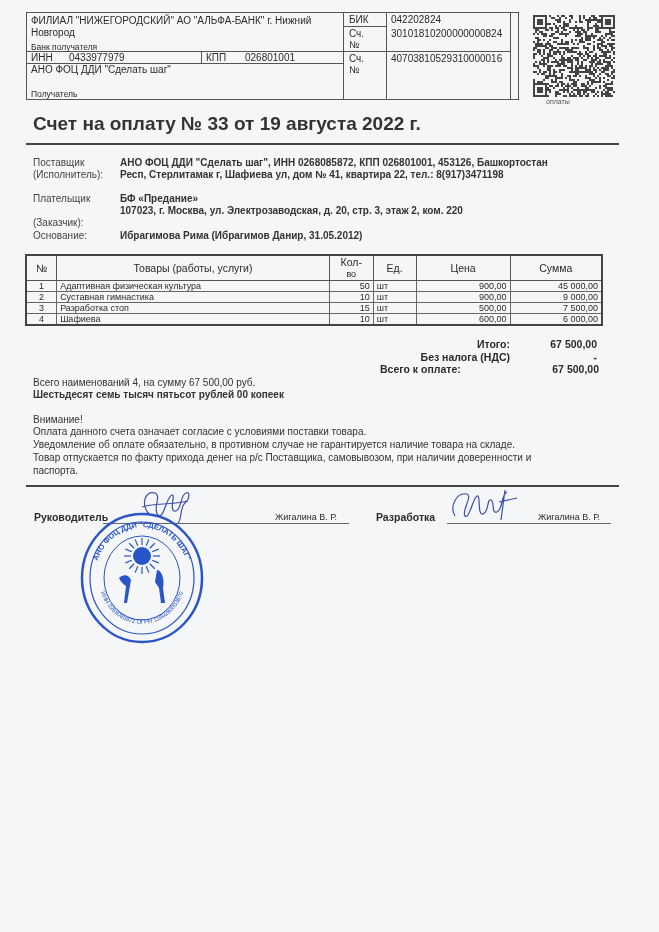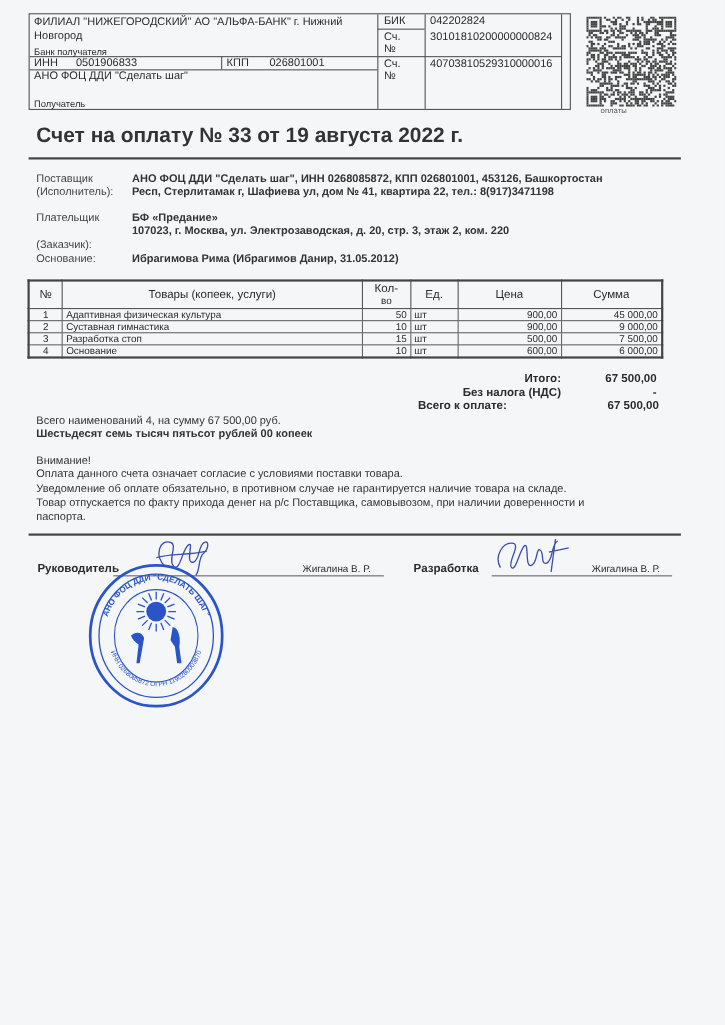--- a/index.html
+++ b/index.html
@@ -40,21 +40,21 @@
   <div class="hline" style="left:0;top:50px;width:316px;"></div>
   <div class="vline" style="left:174px;top:38px;height:12px;"></div>
   <div class="hline" style="left:316px;top:13px;width:43px;"></div>
   <div class="hline" style="left:316px;top:38px;width:167px;"></div>
   <div class="vline" style="left:483px;top:0;height:86px;"></div>
 
   <div class="cell" style="left:4px;top:2px;">ФИЛИАЛ "НИЖЕГОРОДСКИЙ" АО "АЛЬФА-БАНК" г. Нижний</div>
   <div class="cell" style="left:4px;top:14px;">Новгород</div>
   <div class="cell small" style="left:4px;top:28px;">Банк получателя</div>
   <div class="cell" style="left:4px;top:39px;">ИНН</div>
-  <div class="cell" style="left:42px;top:39px;">0501906833</div>
+  <div class="cell" style="left:42px;top:39px;">0433977979</div>
   <div class="cell" style="left:179px;top:39px;">КПП</div>
   <div class="cell" style="left:218px;top:39px;">026801001</div>
   <div class="cell" style="left:4px;top:51px;">АНО ФОЦ ДДИ "Сделать шаг"</div>
   <div class="cell small" style="left:4px;top:75px;">Получатель</div>
 
   <div class="cell" style="left:322px;top:1px;">БИК</div>
   <div class="cell" style="left:364px;top:1px;">042202824</div>
   <div class="cell" style="left:322px;top:15px;">Сч.</div>
   <div class="cell" style="left:322px;top:26px;">№</div>
   <div class="cell" style="left:364px;top:15px;">30101810200000000824</div>
@@ -910,21 +910,21 @@
     <col style="width:30px">
       <col style="width:267px">
       <col style="width:43px">
       <col style="width:42px">
       <col style="width:92px">
       <col style="width:90px">
   </colgroup>
   <thead>
     <tr>
       <th>№</th>
-      <th>Товары (копеек, услуги)</th>
+      <th>Товары (работы, услуги)</th>
       <th><span>Кол-</span><br><span style="font-size:9px">во</span></th>
       <th>Ед.</th>
       <th>Цена</th>
       <th>Сумма</th>
     </tr>
   </thead>
   <tbody>
     <tr>
       <td class="c">1</td>
       <td>Адаптивная физическая культура</td>
@@ -944,21 +944,21 @@
     <tr>
       <td class="c">3</td>
       <td>Разработка стоп</td>
       <td class="r">15</td>
       <td>шт</td>
       <td class="r">500,00</td>
       <td class="r">7 500,00</td>
     </tr>
     <tr>
       <td class="c">4</td>
-      <td>Основание</td>
+      <td>Шафиева</td>
       <td class="r">10</td>
       <td>шт</td>
       <td class="r">600,00</td>
       <td class="r">6 000,00</td>
     </tr>
   </tbody>
 </table>
 
 <div class="tot" style="left:380px;width:130px;top:337px;text-align:right;">Итого:</div>
 <div class="tot" style="left:515px;width:82px;top:337px;text-align:right;">67 500,00</div>

